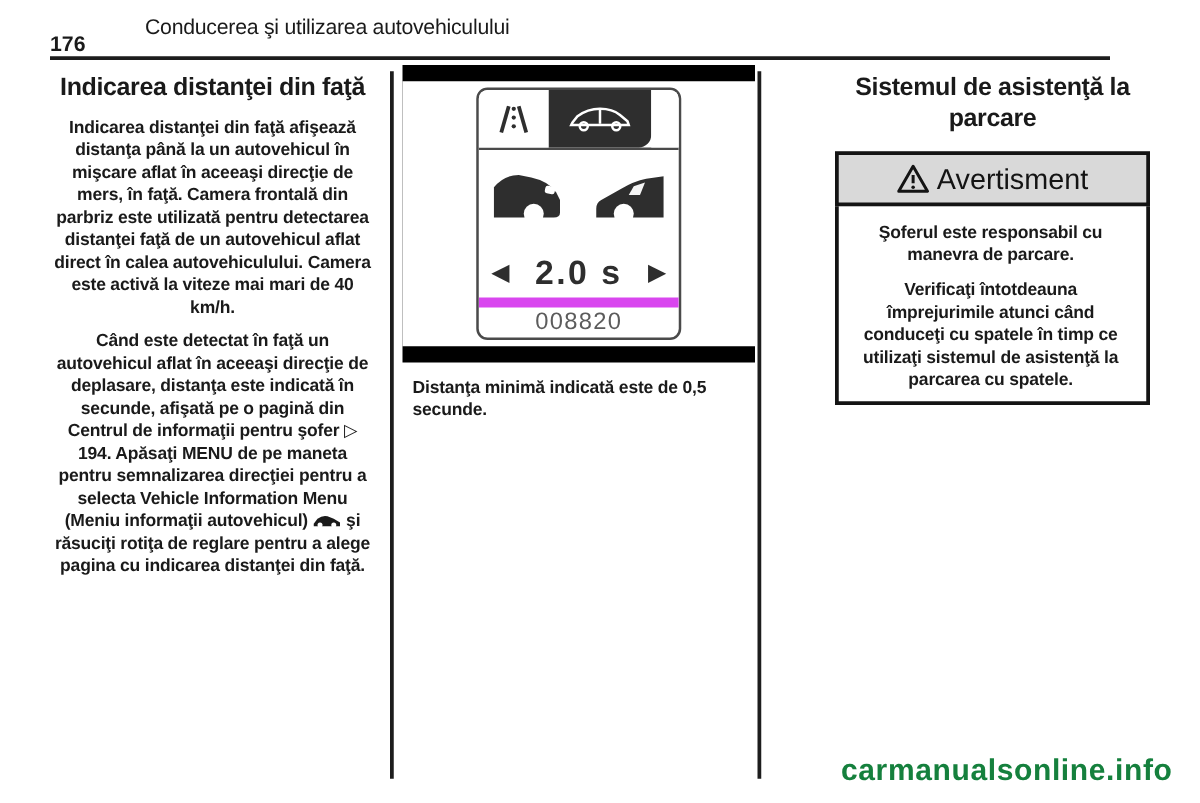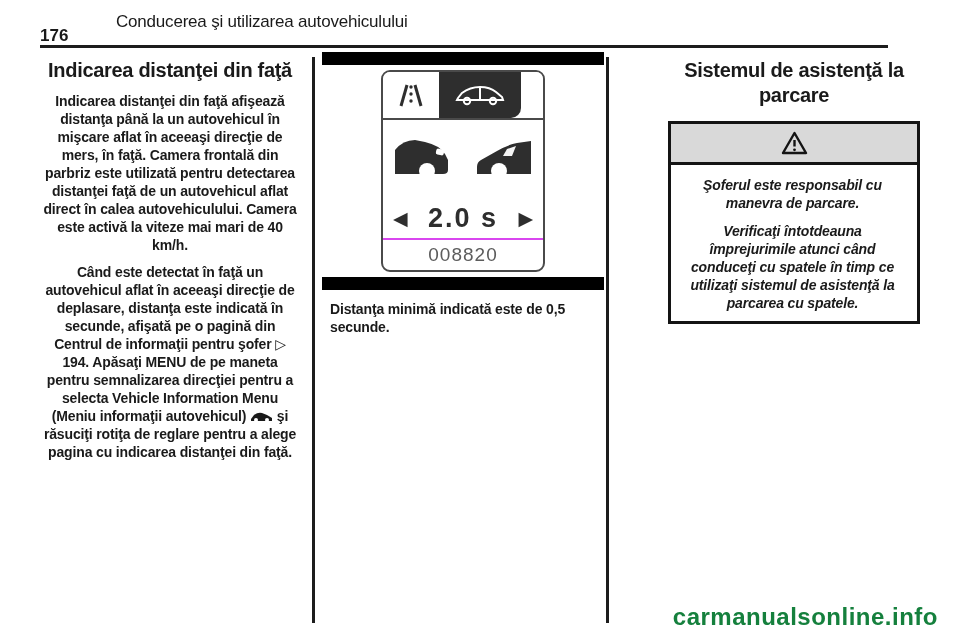--- a/index.html
+++ b/index.html
@@ -33,31 +33,31 @@
     background:#fff;display:flex;flex-direction:column;overflow:hidden;
   }
   .tab-row{height:46px;display:flex;border-bottom:2px solid #4a4a4a;}
   .tab-lane{width:56px;display:flex;align-items:center;justify-content:center;background:#fff;}
   .tab-car{width:82px;background:#2e2e2e;border-radius:0 0 10px 0;display:flex;align-items:center;justify-content:center;}
   .tab-rest{flex:1;background:#fff;}
   .cars-row{height:78px;display:flex;align-items:center;justify-content:space-between;padding:0 12px;}
   .arrow-row{height:40px;display:flex;align-items:center;justify-content:space-between;padding:0 10px;}
   .arrow{font-size:19px;color:#2e2e2e;line-height:1;}
   .distance{font-size:27px;font-weight:700;color:#2e2e2e;letter-spacing:2px;}
-  .num-row{border-top:2px solid #d946ef;flex:1;display:flex;align-items:center;justify-content:center;}
+  .num-row{border-top:8px solid #d946ef;flex:1;display:flex;align-items:center;justify-content:center;}
   .ref-number{font-size:19px;color:#5c5c5c;letter-spacing:1px;}
   .mid-text{left:330px;top:300px;width:264px;}
   
   .warn-box{margin-top:13px;margin-bottom:12px;}
   .warn-head{
     border:3px solid #141414;background:#d9d9d9;height:38px;
     display:flex;align-items:center;justify-content:center;gap:5px;
   }
   .warn-title{font-size:23px;font-weight:400;color:#141414;}
-  .warn-body{border:3px solid #141414;border-top:none;padding:11px 16px 9px 13px;font-style:italic;}
+  .warn-body{border:3px solid #141414;border-top:none;padding:11px 16px 9px 13px;}
   .warn-body .body-text{margin-bottom:10px;}
   
   .watermark{right:22px;top:603px;font-size:24px;font-weight:700;color:#15803d;letter-spacing:0.5px;}
 </style>
 </head>
 <body>
 
 <div class="abs page-num">176</div>
 <div class="abs page-title">Conducerea şi utilizarea autovehiculului</div>
 <div class="abs header-rule"></div>
@@ -130,20 +130,21 @@
 <div class="col col-right">
   <h1 class="h1">Sistemul de asistenţă la parcare</h1>
 
   <div class="warn-box">
     <div class="warn-head">
       <svg width="27" height="24" viewBox="0 0 27 24">
         <path d="M13.5 2 L25 22 L2 22 Z" fill="none" stroke="#141414" stroke-width="2.4" stroke-linejoin="round"></path>
         <line x1="13.5" y1="9" x2="13.5" y2="15.5" stroke="#141414" stroke-width="2.4"></line>
         <circle cx="13.5" cy="18.8" r="1.4" fill="#141414"></circle>
       </svg>
+      <span class="warn-title">Avertisment</span>
     </div>
     <div class="warn-body">
       <p class="body-text">Şoferul este responsabil cu manevra de parcare.</p>
       <p class="body-text" style="margin-bottom:0;">Verificaţi întotdeauna împrejurimile atunci când conduceţi cu spatele în timp ce utilizaţi sistemul de asistenţă la parcarea cu spatele.</p>
     </div>
   </div>
 
 </div>
 
 <div class="abs watermark">carmanualsonline.info</div>

